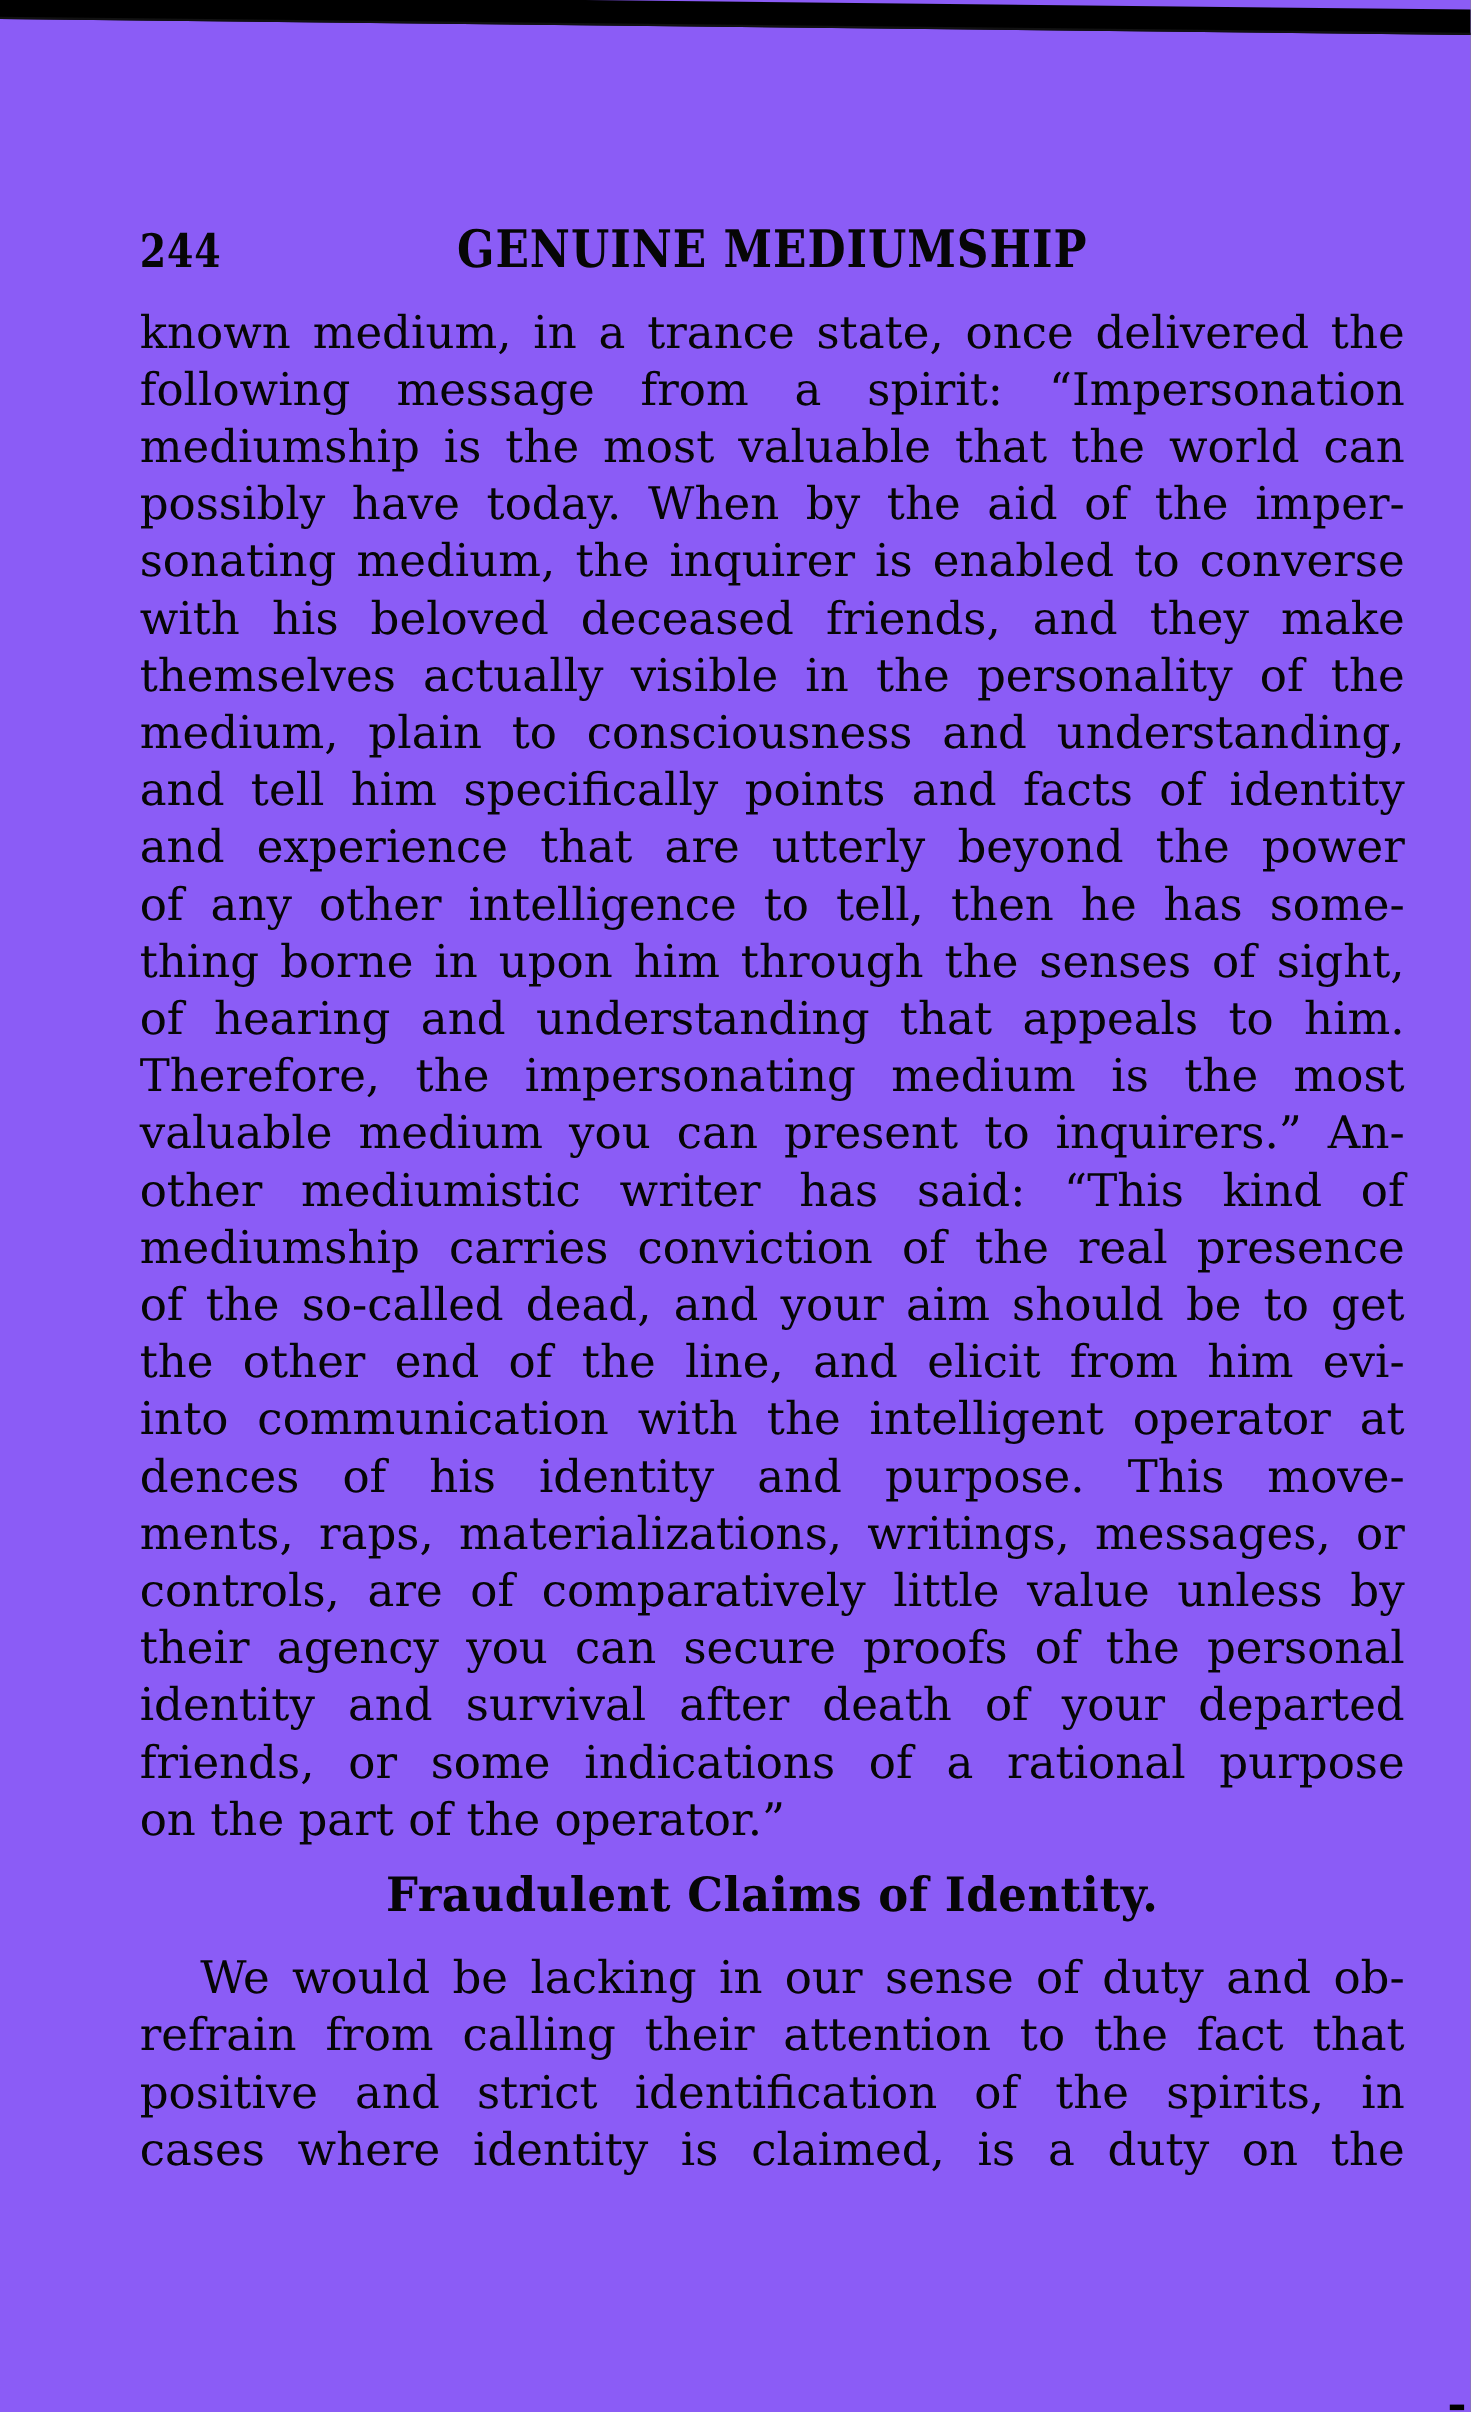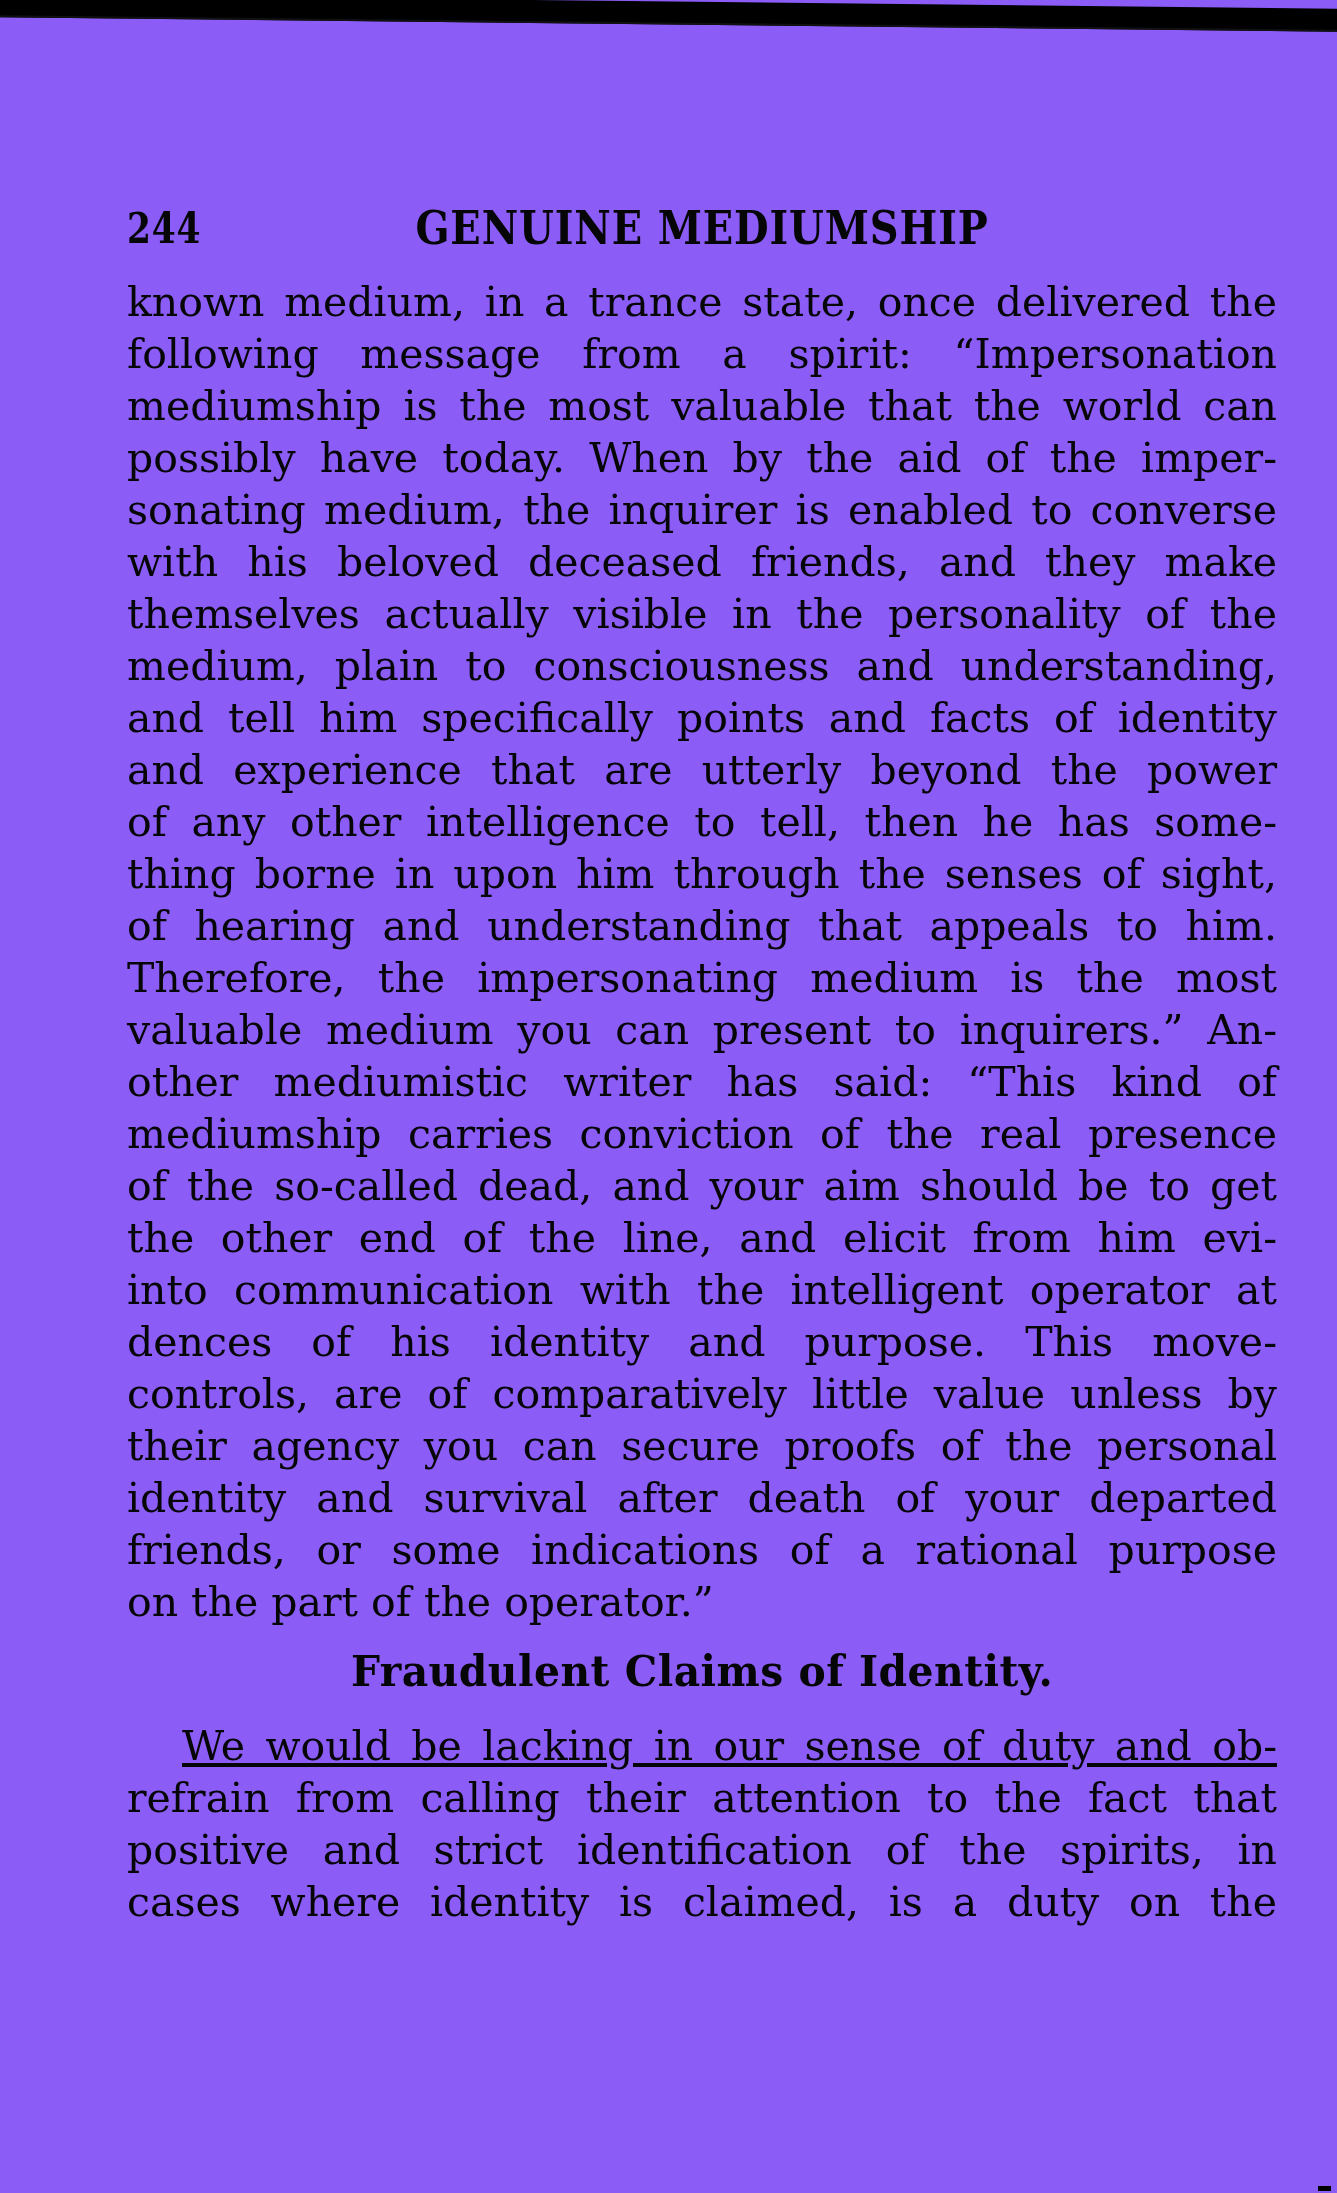--- a/index.html
+++ b/index.html
@@ -62,21 +62,21 @@
     height: 52px;
     text-align: justify;
     text-align-last: justify;
     white-space: normal;
     overflow: visible;
   }
   .lastline {
     text-align: right;
     text-align-last: left;
   }
-  .para2 .tline:first-child { text-indent: 55px; text-decoration: underline; }
+  .para2 .tline:first-child { text-indent: 55px; }
   .section-heading {
     margin: 17px 0 23px 0;
     height: 52px;
     line-height: 52px;
     text-align: center;
     font-size: 43px;
     font-weight: 700;
     letter-spacing: 0.5px;
     transform: scaleX(0.95);
     transform-origin: 50% 50%;
@@ -116,20 +116,21 @@
         <div class="tline">thing borne in upon him through the senses of sight,</div>
         <div class="tline">of hearing and understanding that appeals to him.</div>
         <div class="tline">Therefore, the impersonating medium is the most</div>
         <div class="tline">valuable medium you can present to inquirers.” An-</div>
         <div class="tline">other mediumistic writer has said: “This kind of</div>
         <div class="tline">mediumship carries conviction of the real presence</div>
         <div class="tline">of the so-called dead, and your aim should be to get</div>
         <div class="tline">the other end of the line, and elicit from him evi-</div>
         <div class="tline">into communication with the intelligent operator at</div>
         <div class="tline">dences of his identity and purpose. This move-</div>
+        <div class="tline">ments, raps, materializations, writings, messages, or</div>
         <div class="tline">controls, are of comparatively little value unless by</div>
         <div class="tline">their agency you can secure proofs of the personal</div>
         <div class="tline">identity and survival after death of your departed</div>
         <div class="tline">friends, or some indications of a rational purpose</div>
       </div>
 
     <div class="tline lastline">on the part of the operator.”</div>
 
     <div class="section-heading">Fraudulent Claims of Identity.</div>
 

